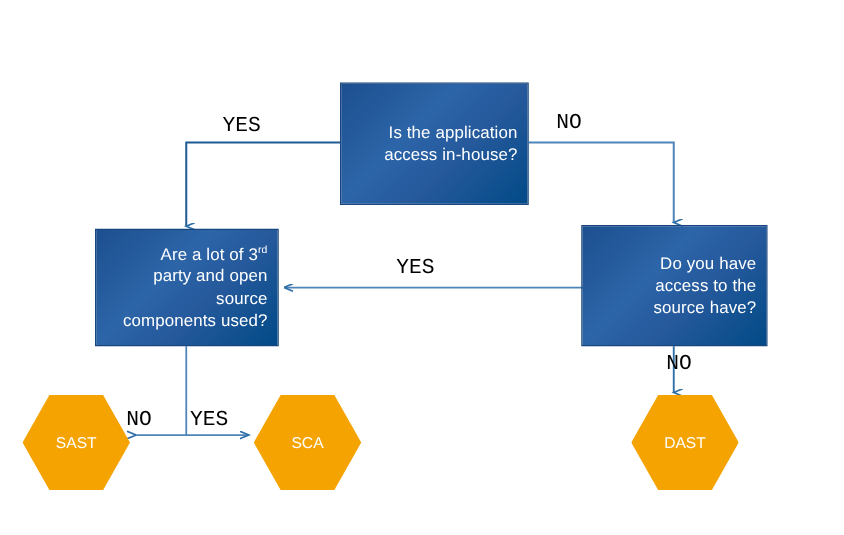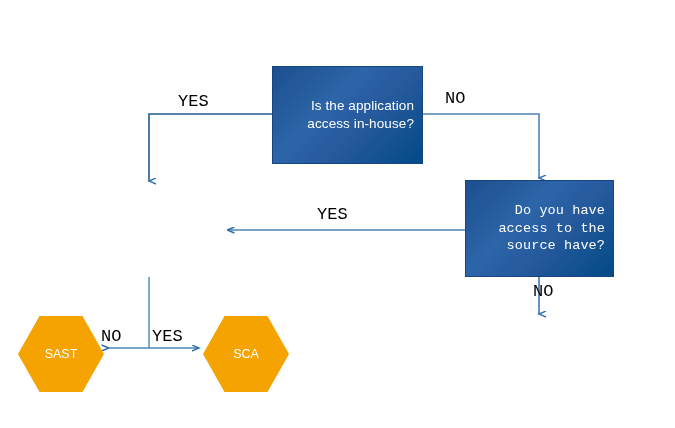--- a/index.html
+++ b/index.html
@@ -47,21 +47,21 @@
     text-align: right;
   }
   .proc-box sup {
     font-size: 0.62em;
     vertical-align: super;
     line-height: 0;
   }
 
   #box-top      { left: 272px; top: 66px;  width: 151px; height: 98px; }
   #box-left     { left: 76px;  top: 183px; width: 147px; height: 94px; }
-  #box-right    { left: 465px; top: 180px; width: 149px; height: 97px; font-family: Liberation Mono, monospace; }
+  #box-right    { left: 465px; top: 180px; width: 149px; height: 97px; }
 
   
   .hex {
     position: absolute;
     width: 86px;
     height: 76px;
     display: flex;
     align-items: center;
     justify-content: center;
     color: #ffffff;
@@ -132,37 +132,48 @@
     </g>
   </svg>
 
   <div class="proc-box" id="box-top">
     <div class="txt">
       <span>Is the application</span><br>
       <span>access in-house?</span>
     </div>
   </div>
 
+  <div class="proc-box" id="box-left">
+    <div class="txt">
+      <span>Are a lot of 3</span><sup>rd</sup><br>
+      <span>party and open</span><br>
+      <span>source</span><br>
+      <span>components used?</span>
+    </div>
+  </div>
 
   <div class="proc-box" id="box-right">
     <div class="txt">
       <span>Do you have</span><br>
       <span>access to the</span><br>
       <span>source have?</span>
     </div>
   </div>
 
   <div class="hex" id="hex-sast">
     <span>SAST</span>
   </div>
 
   <div class="hex" id="hex-sca">
     <span>SCA</span>
   </div>
 
+  <div class="hex" id="hex-dast">
+    <span>DAST</span>
+  </div>
 
   <div class="edge-label" id="lbl-yes-top">YES</div>
   <div class="edge-label" id="lbl-no-top">NO</div>
   <div class="edge-label" id="lbl-yes-mid">YES</div>
   <div class="edge-label" id="lbl-no-dast">NO</div>
   <div class="edge-label" id="lbl-no-sast">NO</div>
   <div class="edge-label" id="lbl-yes-sca">YES</div>
 
 </div>
 

